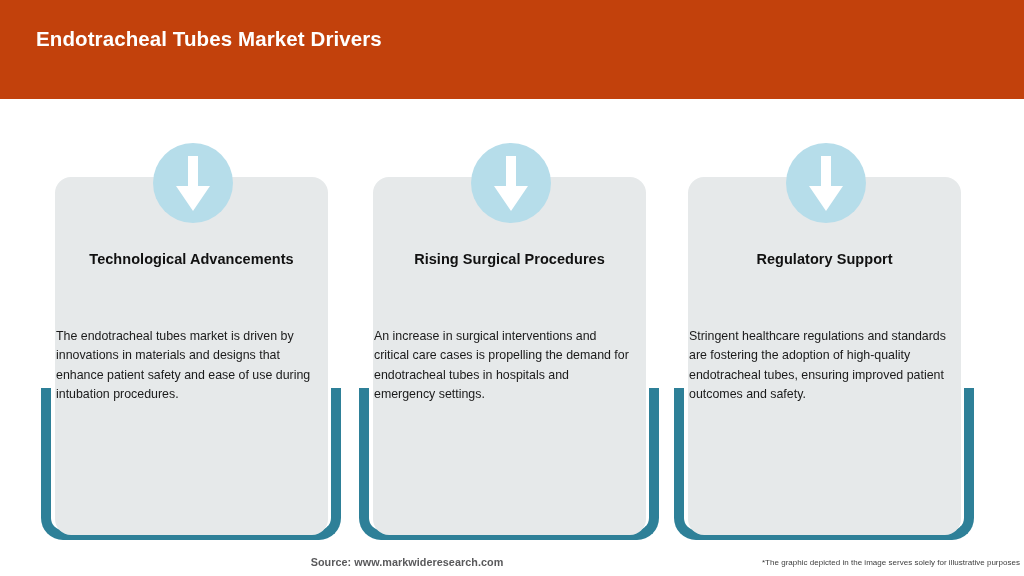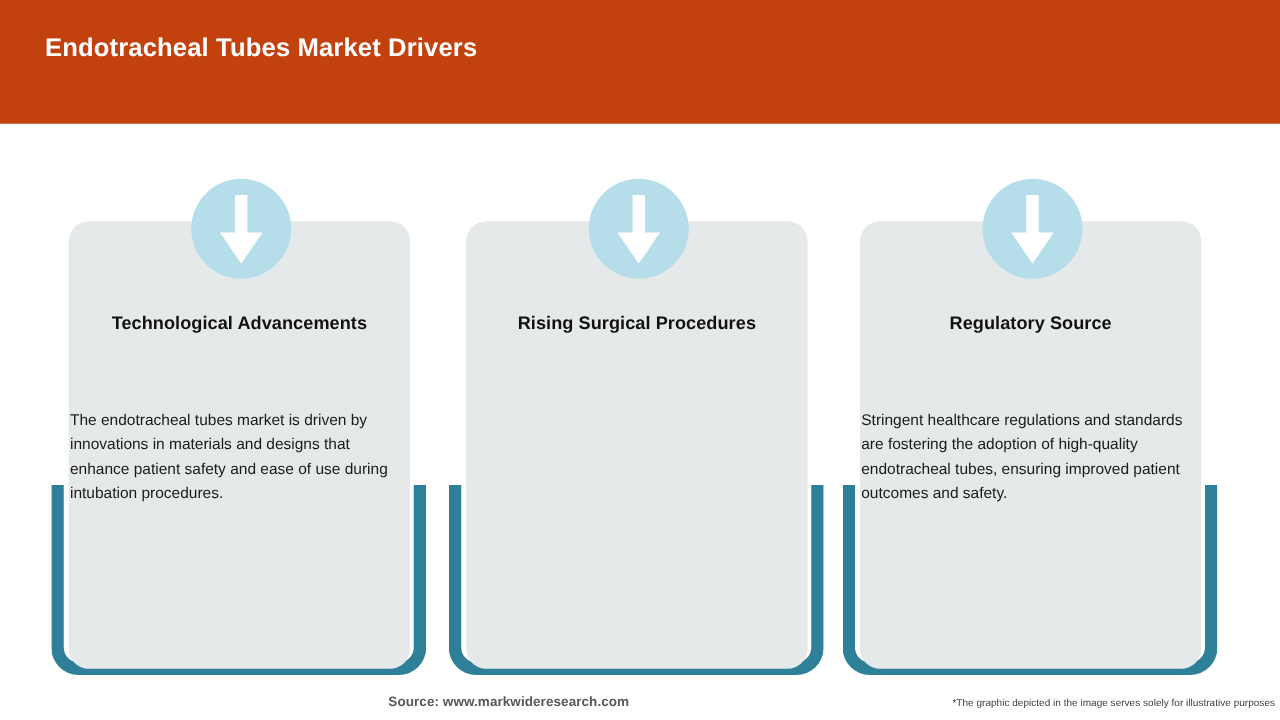--- a/index.html
+++ b/index.html
@@ -200,30 +200,31 @@
 
   <div class="card-wrap c2">
     <div class="u-frame"></div>
     <div class="card-panel"></div>
     <div class="icon-circle">
       <svg viewBox="0 0 34 55" xmlns="http://www.w3.org/2000/svg">
         <path d="M12,0 L22,0 L22,30 L34,30 L17,55 L0,30 L12,30 Z" fill="#ffffff"></path>
       </svg>
     </div>
     <div class="card-title">Rising Surgical Procedures</div>
+    <div class="card-body">An increase in surgical interventions and critical care cases is propelling the demand for endotracheal tubes in hospitals and emergency settings.</div>
   </div>
 
   <div class="card-wrap c3">
     <div class="u-frame"></div>
     <div class="card-panel"></div>
     <div class="icon-circle">
       <svg viewBox="0 0 34 55" xmlns="http://www.w3.org/2000/svg">
         <path d="M12,0 L22,0 L22,30 L34,30 L17,55 L0,30 L12,30 Z" fill="#ffffff"></path>
       </svg>
     </div>
-    <div class="card-title">Regulatory Source</div>
+    <div class="card-title">Regulatory Support</div>
     <div class="card-body">Stringent healthcare regulations and standards are fostering the adoption of high-quality endotracheal tubes, ensuring improved patient outcomes and safety.</div>
   </div>
 
 </div>
 
 <div class="footer-source">Source: www.markwideresearch.com</div>
 <div class="footer-note">*The graphic depicted in the image serves solely for illustrative purposes</div>
 
 </body></html>

